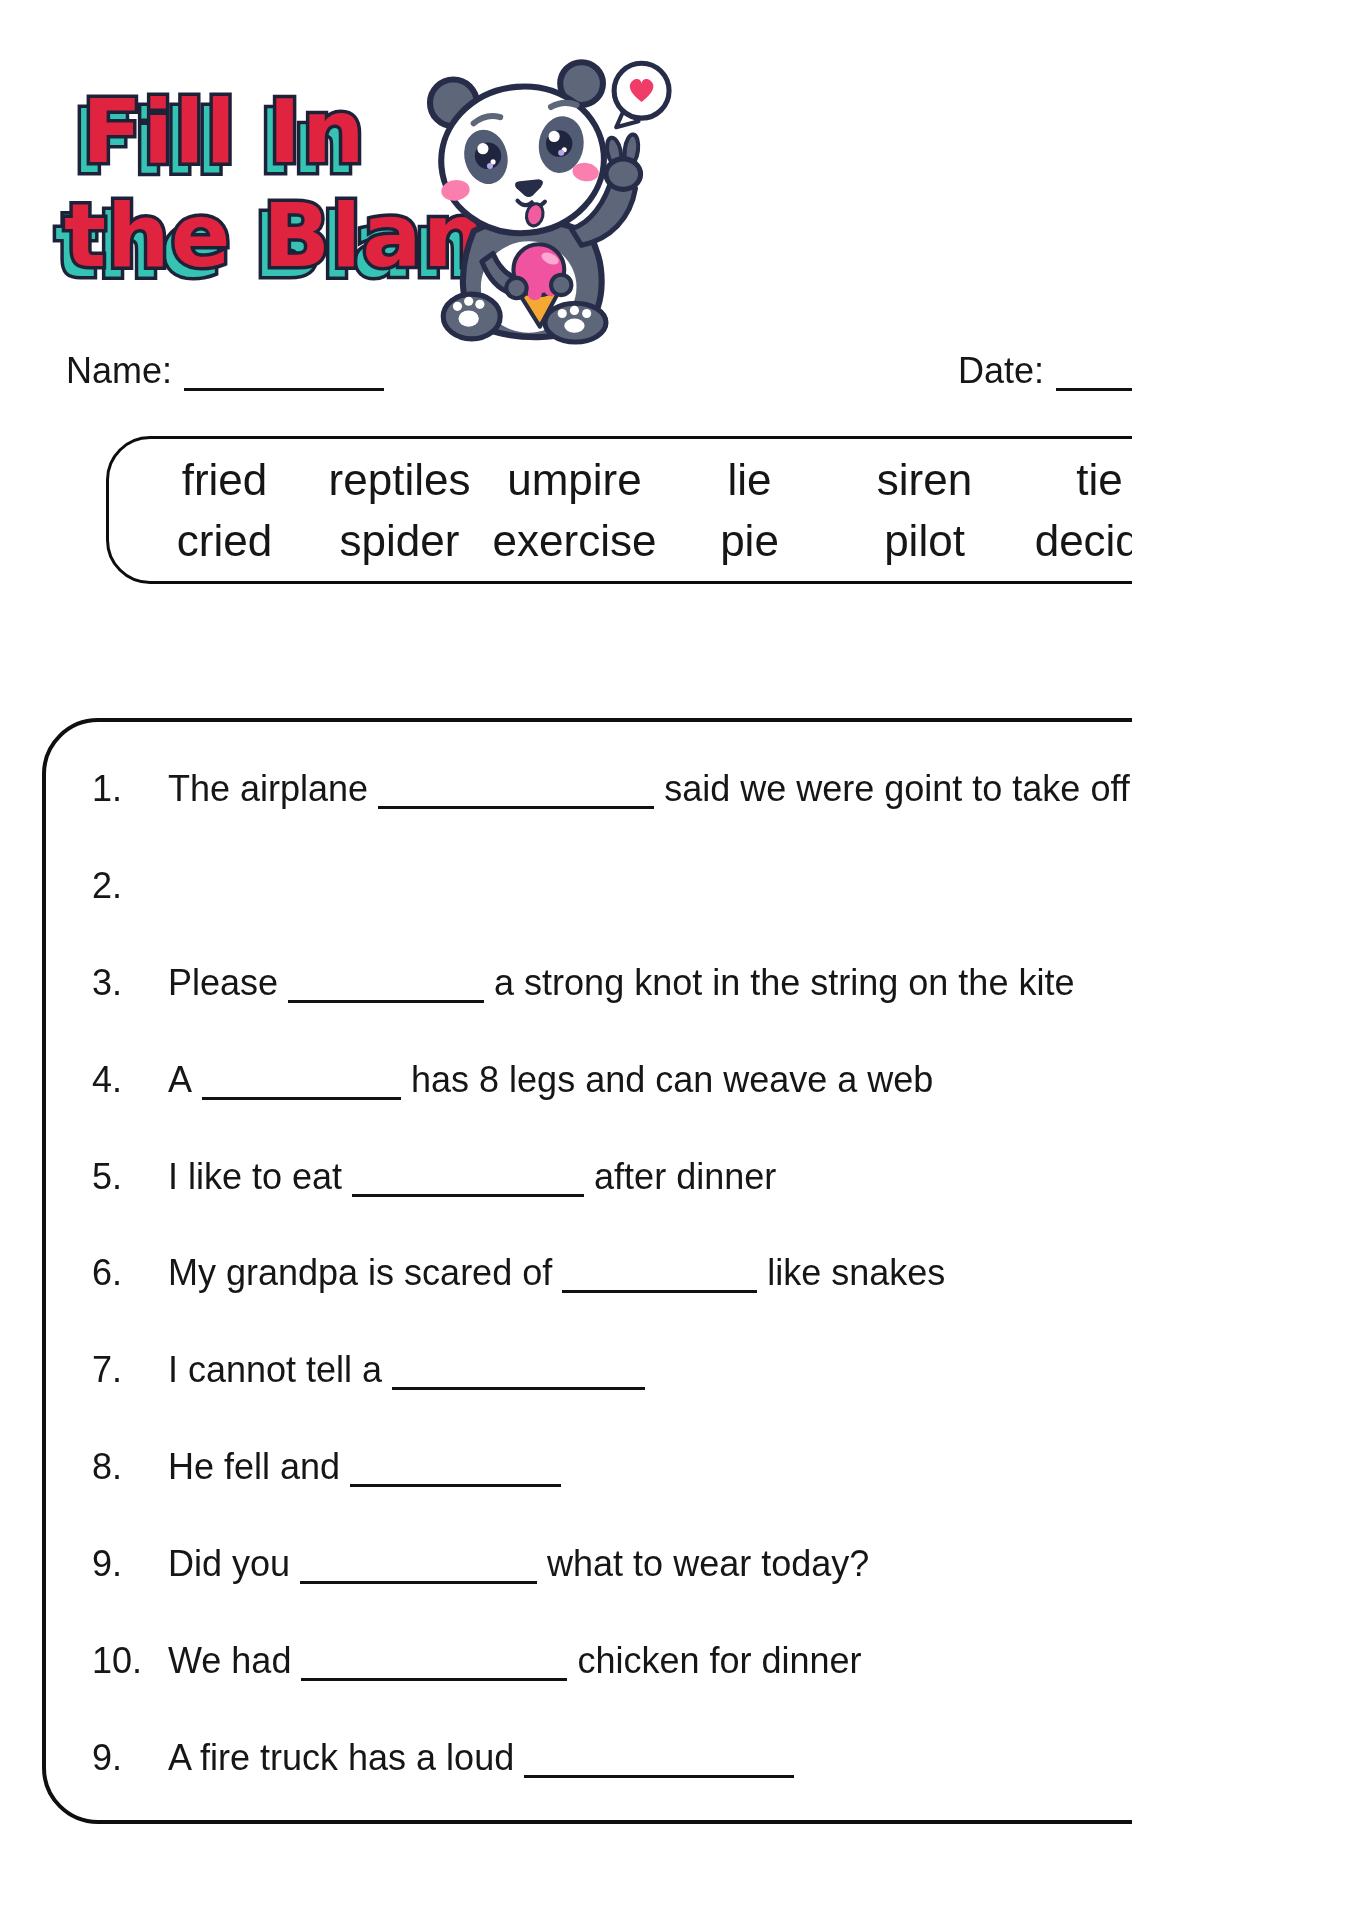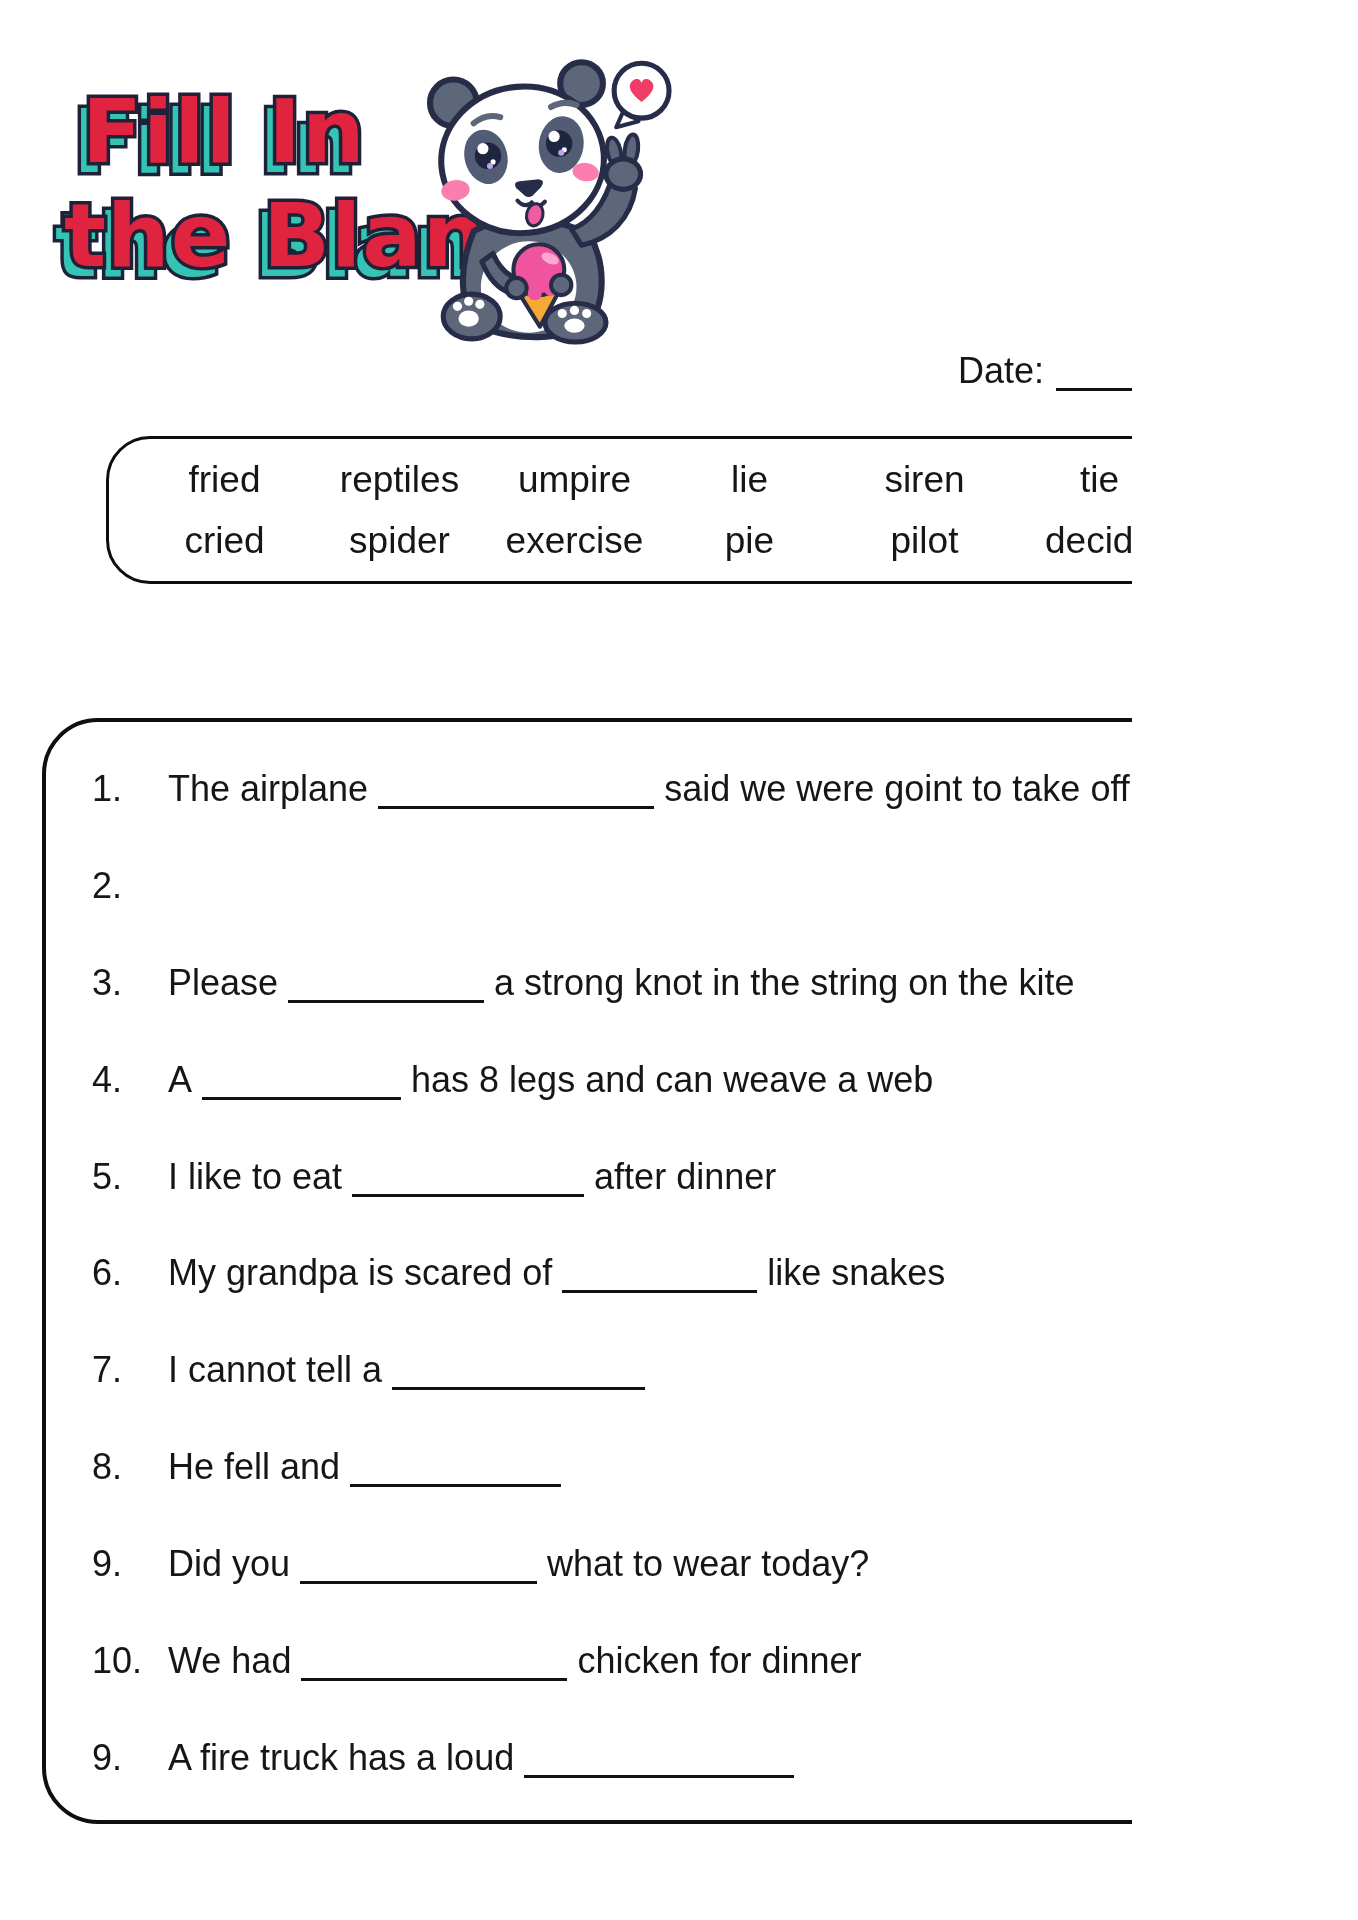--- a/index.html
+++ b/index.html
@@ -35,21 +35,21 @@
 
   
   .word-bank {
     position:absolute; left:106px; top:400px; width:1112px; height:148px;
     border:3px solid #0d0d0d; border-radius:44px;
     display:grid;
     grid-template-columns:repeat(6,1fr);
     grid-template-rows:1fr 1fr;
     align-items:center; justify-items:center;
     padding:10px 28px;
-    font-size:37px;
+    font-size:44px;
   }
   .word-bank span { white-space:nowrap; }
 
   
   .questions-box {
     position:absolute; left:42px; top:682px; width:1266px; height:1106px;
     border:4px solid #0f0f0f; border-radius:56px;
     display:flex; flex-direction:column; justify-content:space-between;
     padding:44px 34px 40px 46px;
   }
@@ -142,20 +142,23 @@
         <circle cx="98" cy="234" r="7" fill="#f0539f"></circle>
         <circle cx="112" cy="239" r="7" fill="#f0539f"></circle>
         <circle cx="128" cy="235" r="7" fill="#f0539f"></circle>
         <ellipse cx="127" cy="205" rx="9" ry="5" fill="#fca9d2" transform="rotate(25 127 205)"></ellipse>
       </g>
       <circle cx="94" cy="234" r="10" fill="#5e6679" stroke="#272c49" stroke-width="4"></circle>
       <circle cx="138" cy="231" r="10" fill="#5e6679" stroke="#272c49" stroke-width="4"></circle>
     </svg>
   </div>
 
+  <div class="field-row name-row">
+    <span>Name:</span><span class="write-line name-line"></span>
+  </div>
   <div class="field-row date-row">
     <span>Date:</span><span class="write-line date-line"></span>
   </div>
 
   <div class="word-bank">
     <span>fried</span>
     <span>reptiles</span>
     <span>umpire</span>
     <span>lie</span>
     <span>siren</span>

